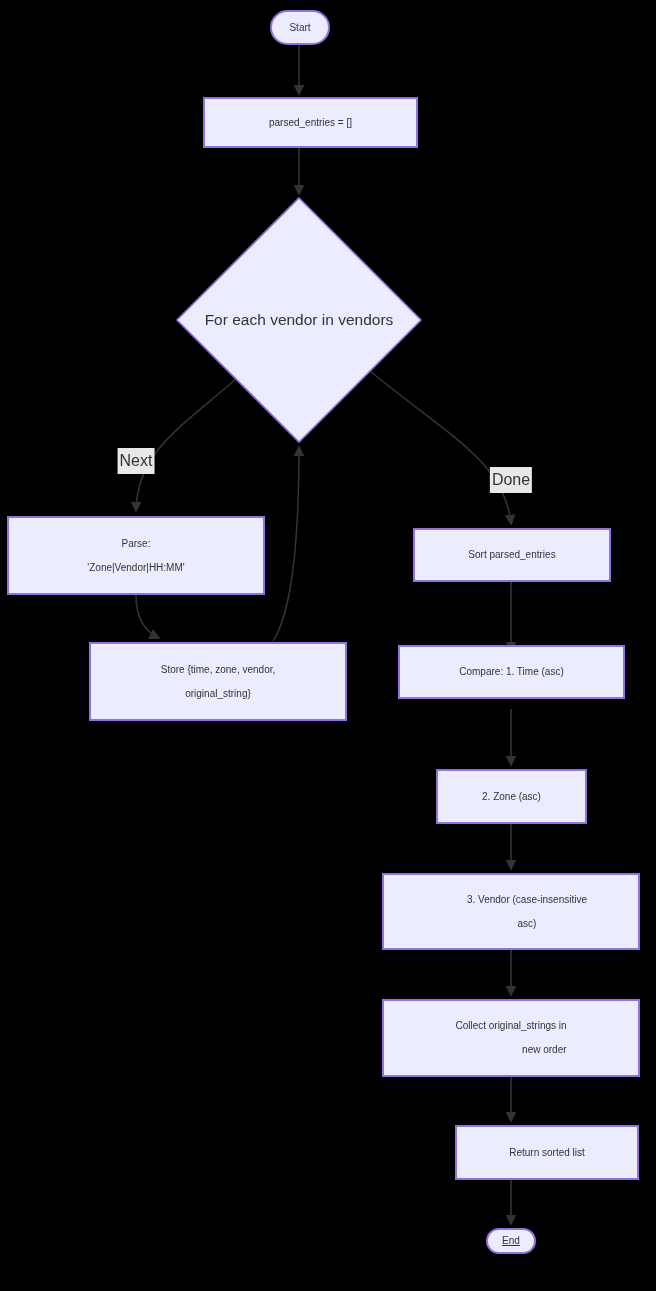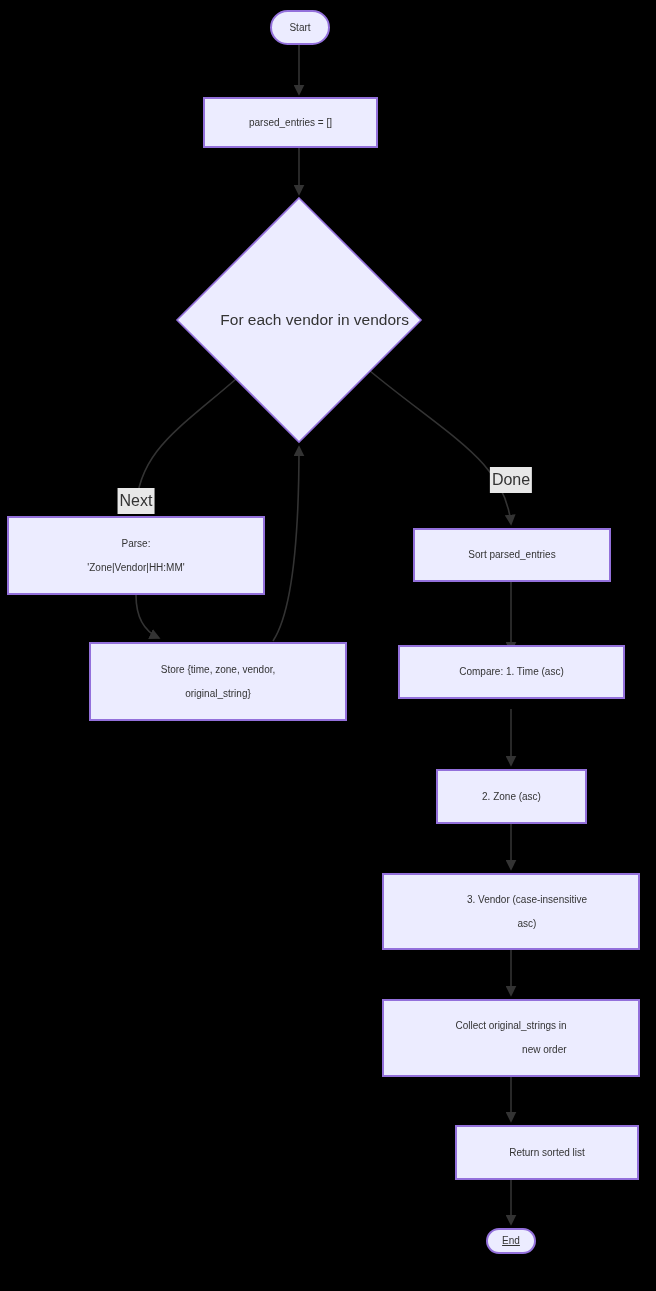--- a/index.html
+++ b/index.html
@@ -49,21 +49,21 @@
     line-height: 24px;
     white-space: pre-line;
   }
   .stadium { border-radius: 18px; }
   .diamond-label {
     position: absolute;
     background: transparent;
     color: var(--text-color);
     display: flex;
     align-items: center;
-    justify-content: flex-end;
+    justify-content: center;
     font-size: 15.5px;
     white-space: nowrap;
   }
   .edge-label {
     position: absolute;
     transform: translateX(-50%);
     background: var(--edge-label-bg);
     color: var(--text-color);
     font-size: 16px;
     line-height: 24px;
@@ -94,27 +94,27 @@
     <path class="edge" d="M511,824 L511,869"></path>
     <path class="edge" d="M511,950 L511,995"></path>
     <path class="edge" d="M511,1077 L511,1121"></path>
     <path class="edge" d="M511,1180 L511,1224"></path>
 
     <polygon class="diamond-shape" points="299,198 421,320 299,442 177,320"></polygon>
   </svg>
 
   <div class="node stadium" style="left:270px; top:10px; width:60px; height:35px;"><span>Start</span></div>
 
-  <div class="node" style="left:203px; top:97px; width:175px; height:51px;"><span>parsed_entries = []</span></div>
+  <div class="node" style="left:203px; top:97px; width:215px; height:51px;"><span>parsed_entries = []</span></div>
 
   <div class="diamond-label" style="left:189px; top:306px; width:220px; height:28px;">
       <span>For each vendor in vendors</span>
     </div>
 
-  <div class="edge-label" style="left:136px; top:448px;margin-top:40px;"><span>Next</span></div>
+  <div class="edge-label" style="left:136px; top:448px;"><span>Next</span></div>
 
   <div class="edge-label" style="left:511px; top:467px;"><span>Done</span></div>
 
   <div class="node" style="left:7px; top:516px; width:258px; height:79px;"><span>Parse:
 'Zone|Vendor|HH:MM'</span></div>
 
   <div class="node" style="left:89px; top:642px; width:258px; height:79px;"><span>Store {time, zone, vendor,
 original_string}</span></div>
 
   <div class="node" style="left:413px; top:528px; width:198px; height:54px;"><span>Sort parsed_entries</span></div>

